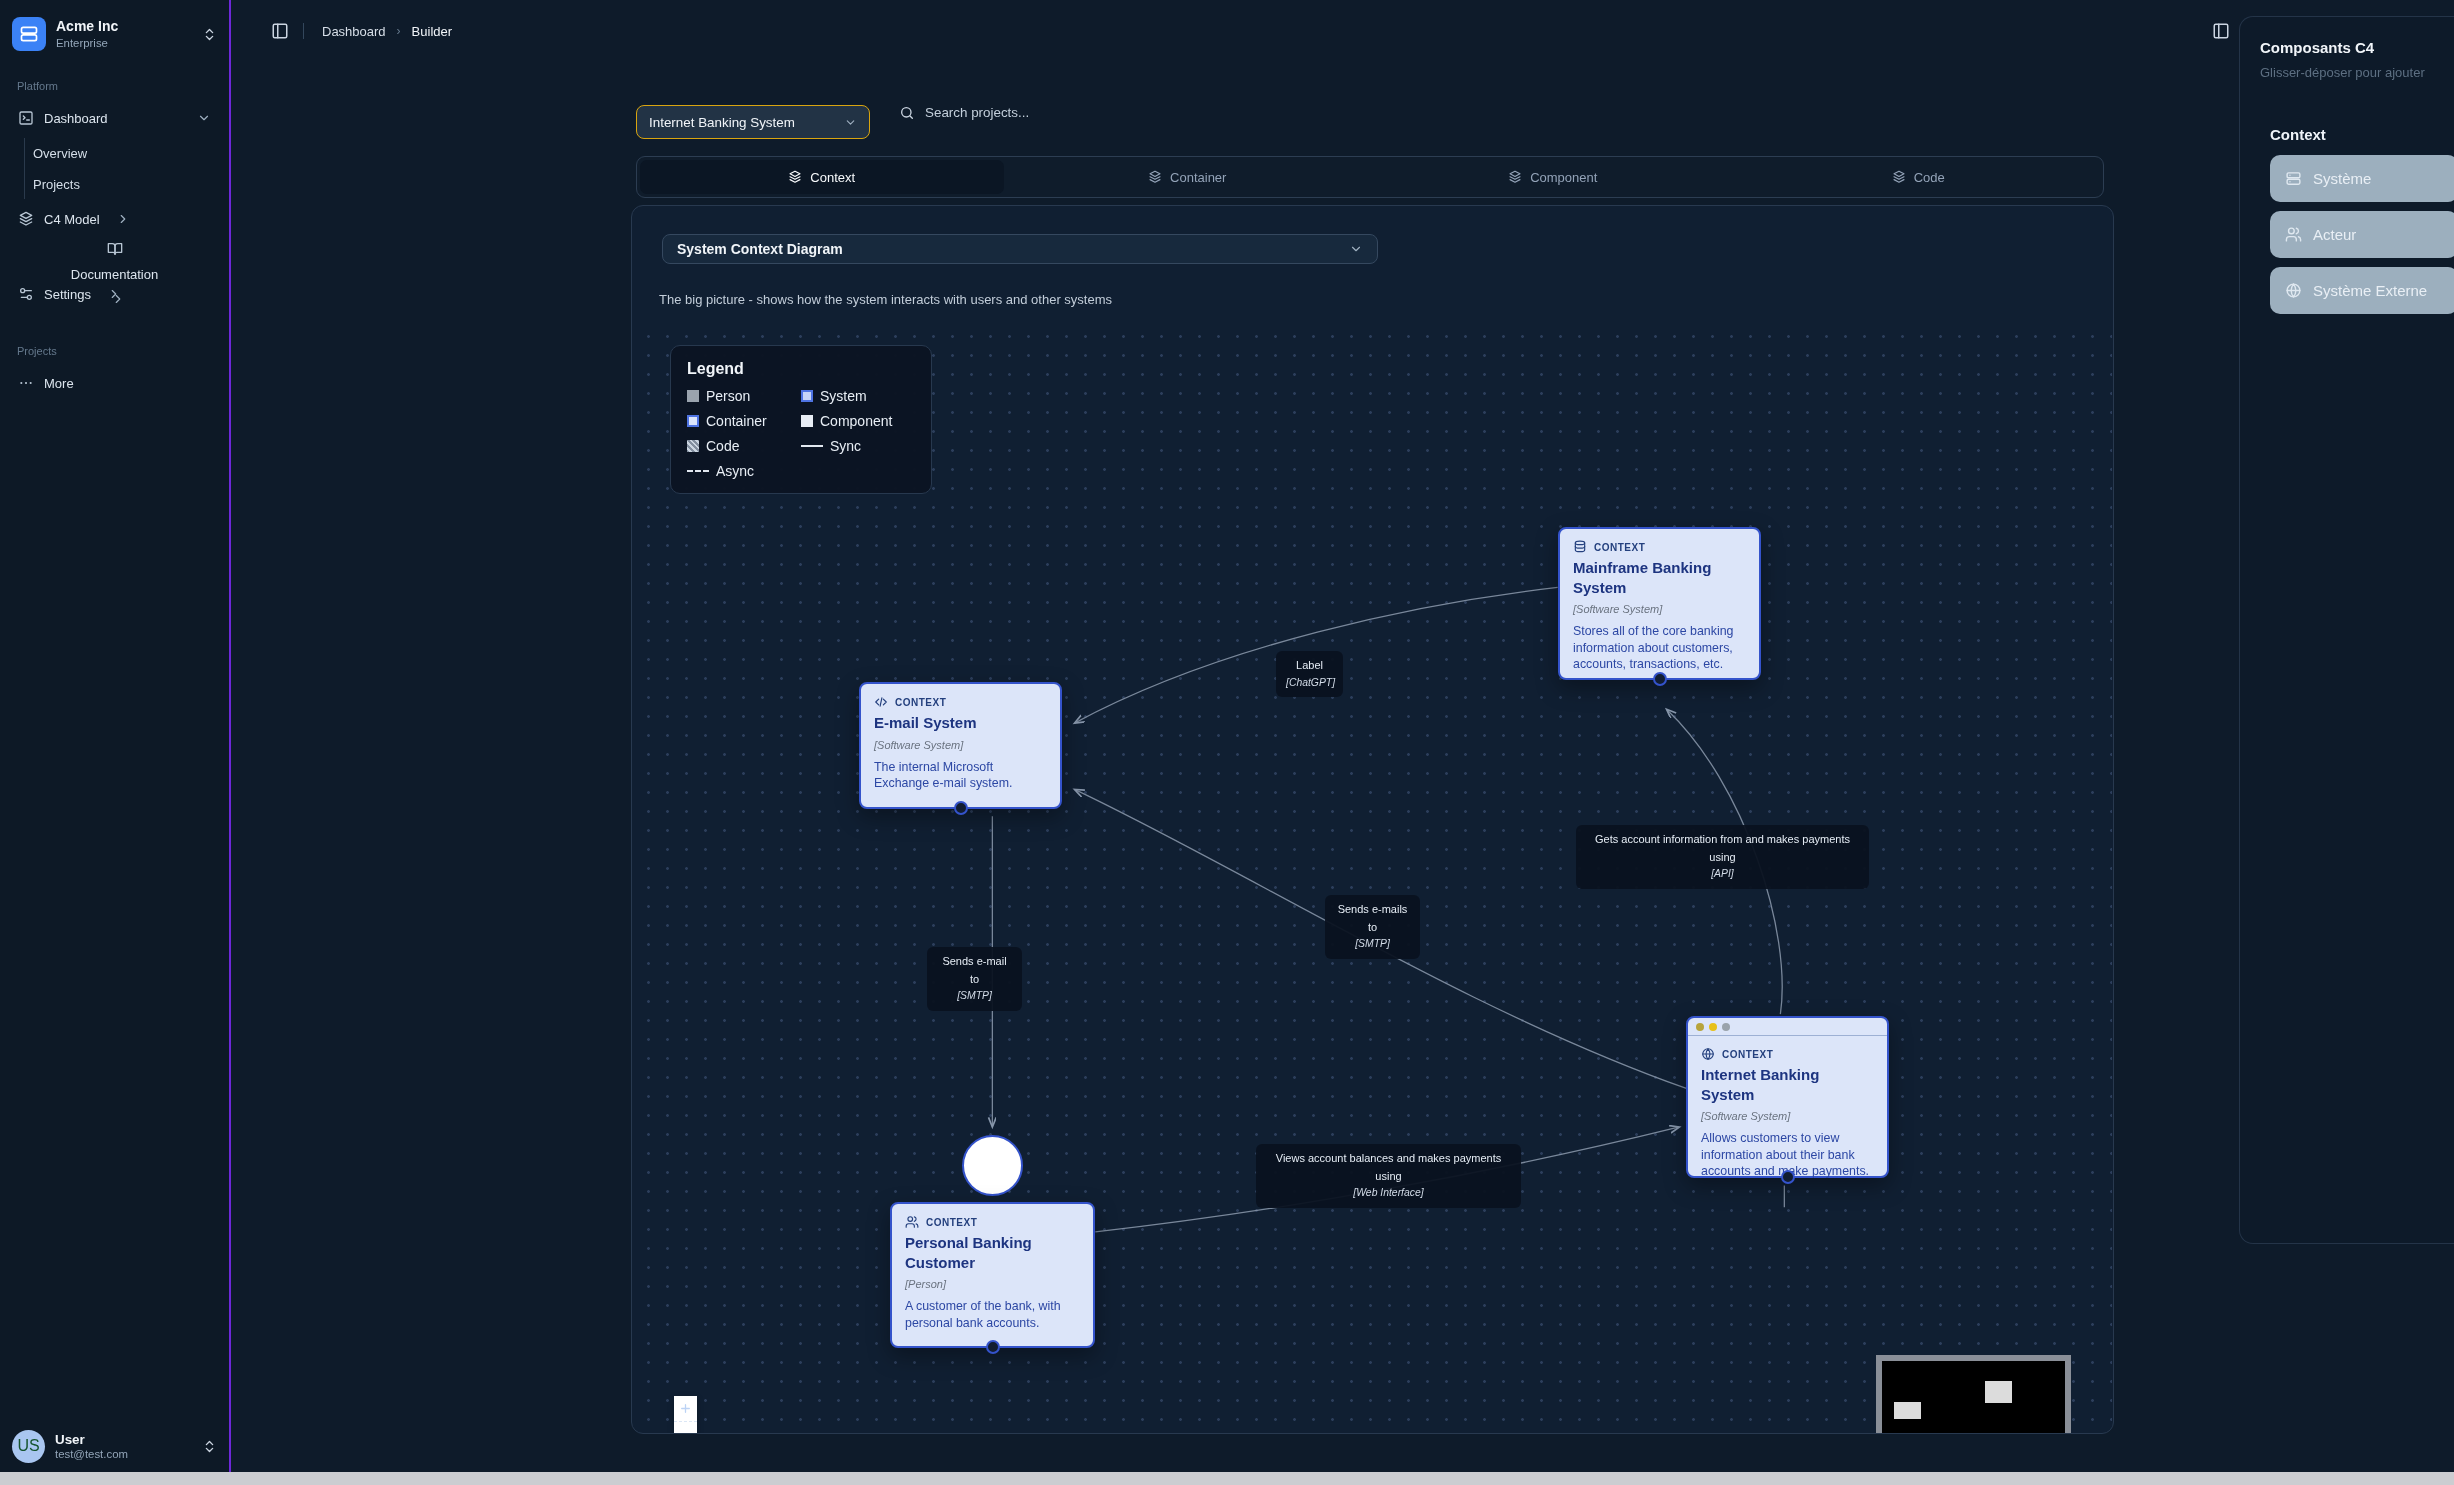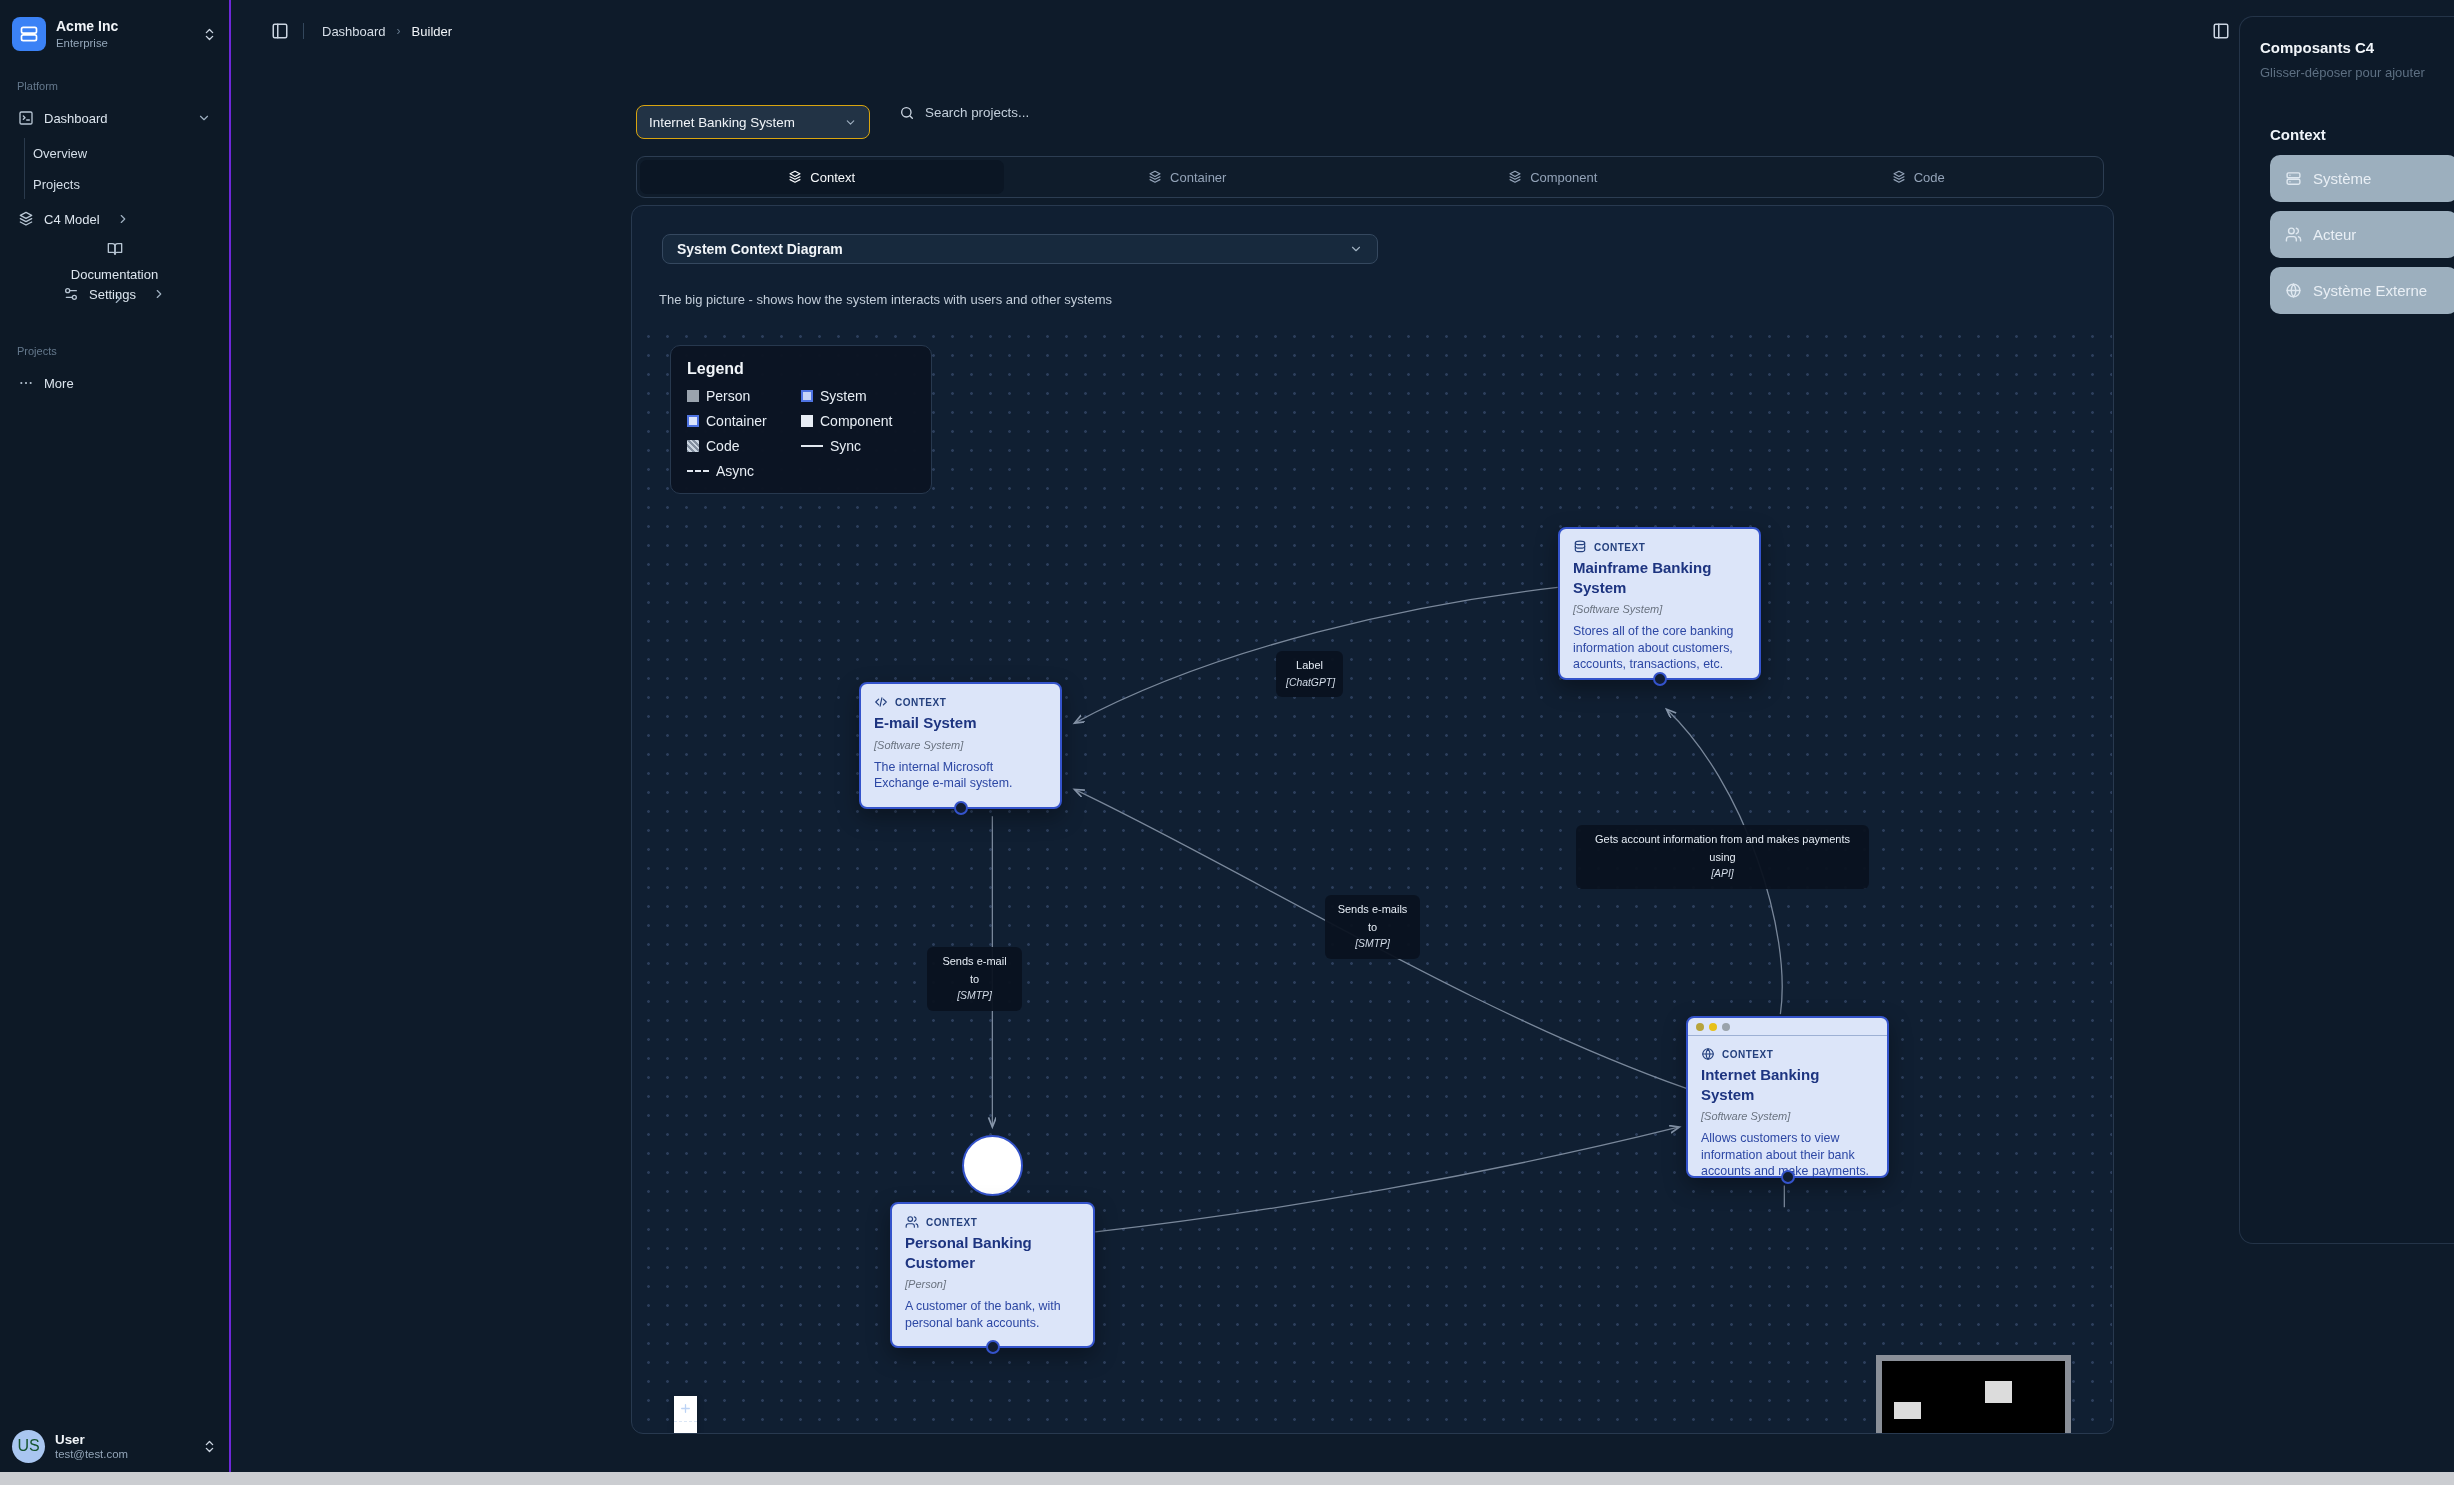--- a/index.html
+++ b/index.html
@@ -180,21 +180,21 @@
           </svg>
       </span>
       <span>Documentation</span>
       <span class="nav-chev icon" style="margin-left:6px;">
         <svg width="14" height="14" viewBox="0 0 24 24" fill="none" stroke="currentColor" stroke-width="2" stroke-linecap="round" stroke-linejoin="round">
             <path d="m9 6 6 6-6 6"></path>
           </svg>
       </span>
     </div>
 
-    <div class="nav-item" style="top:278px;justify-content:center;">
+    <div class="nav-item" style="top:278px;">
       <span class="icon lucide">
         <svg width="16" height="16" viewBox="0 0 24 24" fill="none" stroke="currentColor" stroke-width="2" stroke-linecap="round" stroke-linejoin="round">
             <path d="M20 7h-9"></path>
             <path d="M14 17H5"></path>
             <circle cx="17" cy="17" r="3"></circle>
             <circle cx="7" cy="7" r="3"></circle>
           </svg>
       </span>
       <span>Settings</span>
       <span class="nav-chev icon" style="margin-left:6px;">
@@ -456,20 +456,24 @@
         <div class="tech">[API]</div>
       </div>
       <div class="edge-label" style="left:692px; top:572px; width:95px;">
         <div>Sends e-mails to</div>
         <div class="tech">[SMTP]</div>
       </div>
       <div class="edge-label" style="left:294px; top:624px; width:95px;">
         <div>Sends e-mail to</div>
         <div class="tech">[SMTP]</div>
       </div>
+      <div class="edge-label" style="left:623px; top:821px; width:265px;">
+        <div>Views account balances and makes payments using</div>
+        <div class="tech">[Web Interface]</div>
+      </div>
 
       <div class="controls">
         <div class="ctrl-btn">
             <svg width="13" height="13" viewBox="0 0 24 24" fill="none" stroke="currentColor" stroke-width="2.4" stroke-linecap="round">
               <path d="M12 5v14M5 12h14"></path>
             </svg>
           </div>
         <div class="ctrl-btn">
             <svg width="13" height="13" viewBox="0 0 24 24" fill="none" stroke="currentColor" stroke-width="2.4" stroke-linecap="round">
               <path d="M5 12h14"></path>

